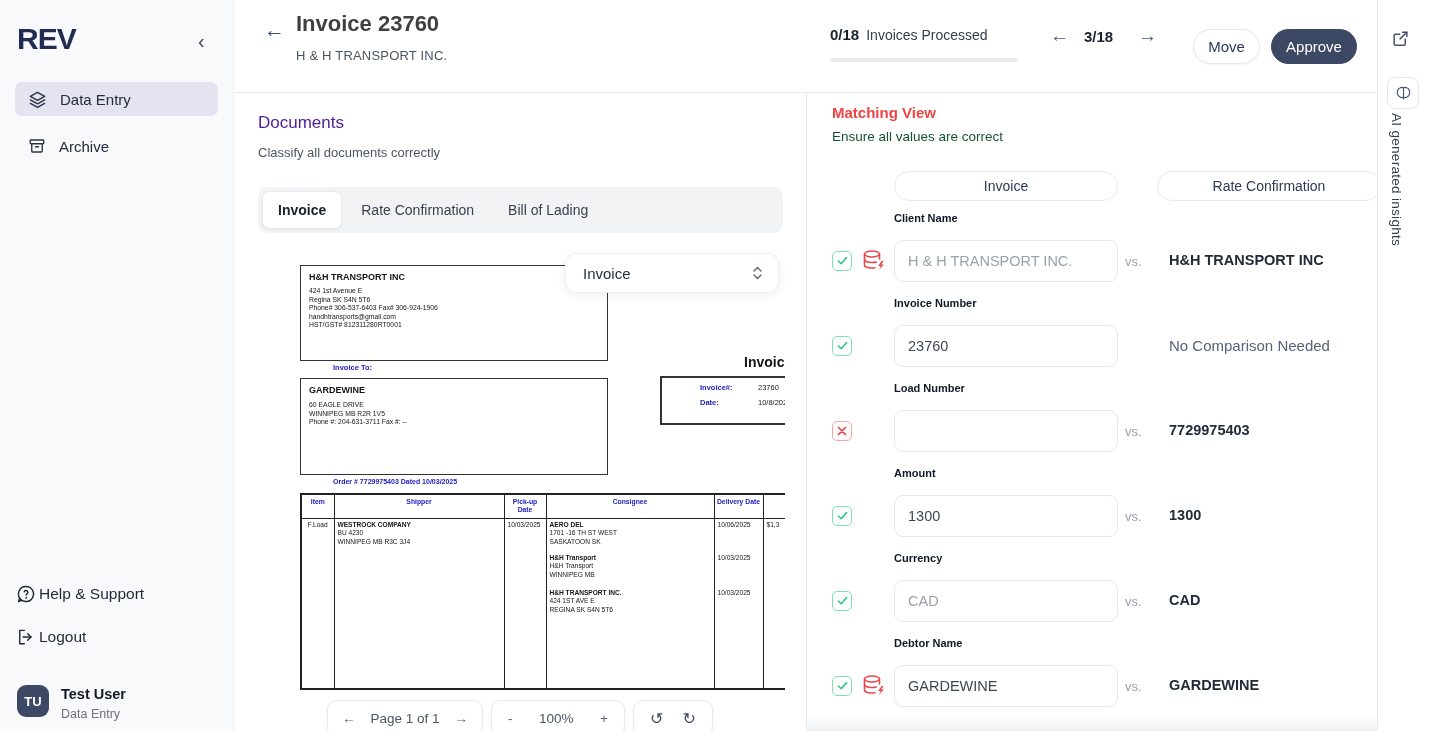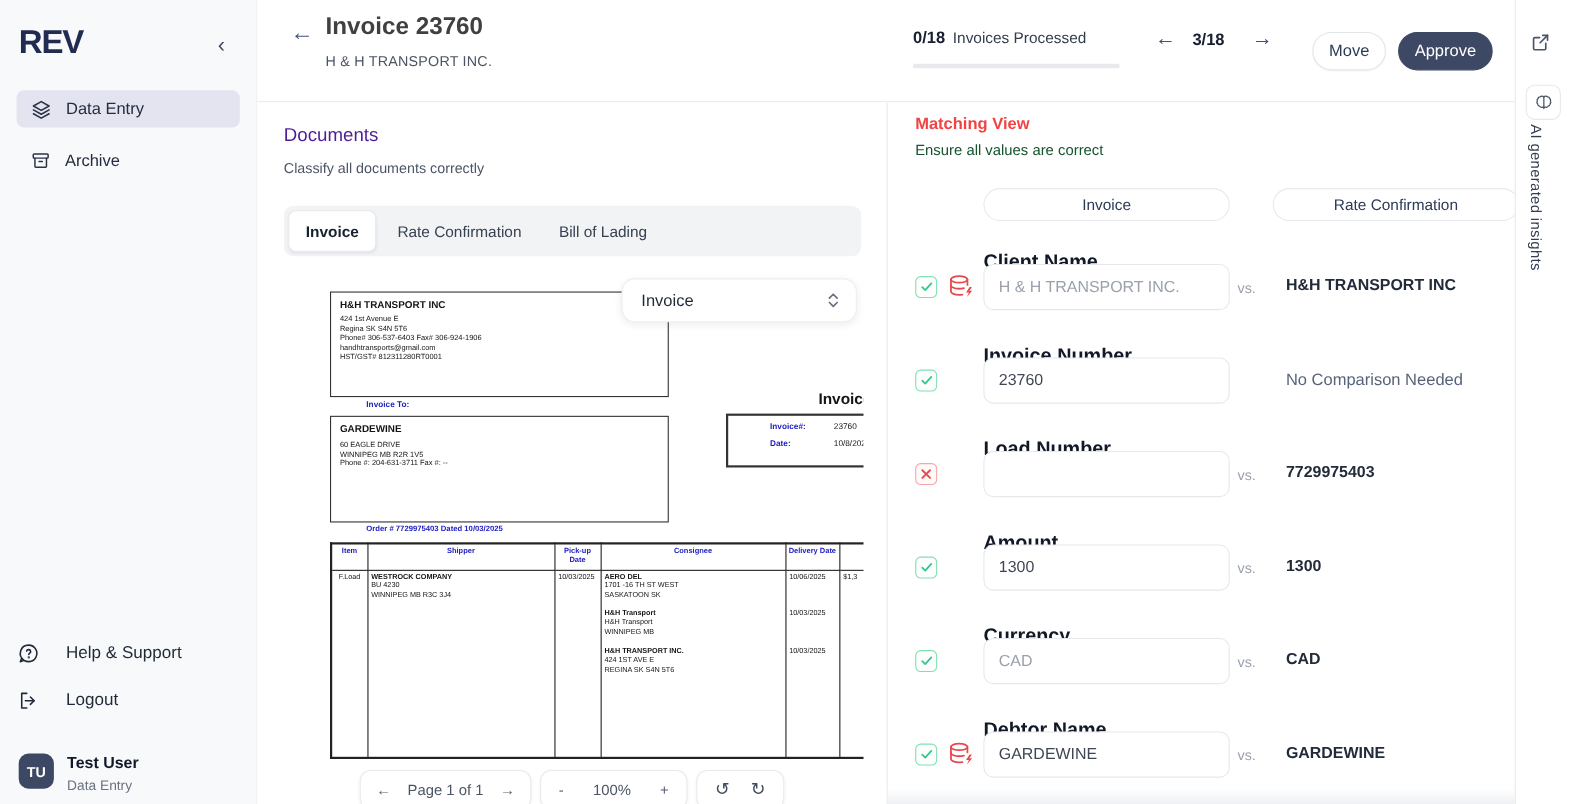--- a/index.html
+++ b/index.html
@@ -6,21 +6,21 @@
   html,body { width:1431px; height:731px; overflow:hidden; }
   body { position:relative; font-family:"Liberation Sans", sans-serif; background:#ffffff; color:#1a2333; }
   svg { display:block; }
 
   
   .sidebar { position:absolute; left:0; top:0; width:234px; height:731px; background:#f8f9fb; border-right:1px solid #eef0f2; }
   .logo { position:absolute; left:17px; top:22px; font-size:30px; font-weight:800; letter-spacing:-1px; color:#212c50; }
   .collapse { position:absolute; left:198px; top:30px; font-size:20px; color:#3f4a5c; cursor:pointer; }
   .nav-item { position:absolute; left:15px; width:203px; height:34px; border-radius:7px; display:flex; align-items:center; gap:13px; padding-left:13px; font-size:15px; color:#252c3d; cursor:pointer; }
   .nav-item.active { background:#e3e4f0; font-weight:500; }
-  .side-foot { position:absolute; left:16px; height:30px; display:flex; align-items:center; gap:24px; font-size:15.5px; color:#1f2937; cursor:pointer; }
+  .side-foot { position:absolute; left:16px; height:30px; display:flex; align-items:center; gap:3px; font-size:15.5px; color:#1f2937; cursor:pointer; }
   .avatar { position:absolute; left:17px; top:685px; width:32px; height:32px; border-radius:9px; background:#3d4865; color:#fff; font-size:13px; font-weight:700; display:flex; align-items:center; justify-content:center; }
   .user-name { position:absolute; left:61px; top:686px; font-size:14.5px; font-weight:600; color:#111827; }
   .user-role { position:absolute; left:61px; top:707px; font-size:12.5px; color:#6b7280; }
 
   
   .topbar { position:absolute; left:234px; top:0; width:1143px; height:93px; background:#fff; border-bottom:1px solid #e7e9ec; }
   .back { position:absolute; left:30px; top:18px; font-size:21px; color:#42527a; cursor:pointer; }
   .page-title { position:absolute; left:62px; top:11px; font-size:22px; font-weight:600; color:#404040; }
   .page-sub { position:absolute; left:62px; top:48px; font-size:13px; color:#4b5563; letter-spacing:.2px; }
   .processed { position:absolute; left:596px; top:26px; font-size:14px; color:#333d4d; }
@@ -81,21 +81,21 @@
   .pill span { cursor:pointer; }
 
   
   .right-pane { position:absolute; left:806px; top:93px; width:571px; height:638px; background:#fff; border-left:1px solid #e7e9ec; overflow:hidden; }
   .mv-title { position:absolute; left:25px; top:11px; font-size:15px; font-weight:700; color:#ef4444; }
   .mv-sub { position:absolute; left:25px; top:36px; font-size:13.5px; color:#14532d; }
   .colpill { position:absolute; top:78px; width:224px; height:30px; background:#fff; border:1px solid #e7e9ec; border-radius:15px; display:flex; align-items:center; justify-content:center; font-size:14px; color:#2b3a55; font-weight:500; cursor:pointer; }
   .colpill.c1 { left:87px; }
   .colpill.c2 { left:350px; }
   .fgroup { position:absolute; left:25px; width:546px; height:78px; }
-  .flabel { position:absolute; left:62px; top:16px; font-size:18px; font-weight:600; color:#111827; }
+  .flabel { position:absolute; left:62px; top:0; font-size:11px; font-weight:600; color:#111827; }
   .frow { position:absolute; left:0; top:28px; width:546px; height:42px; }
   .cb { position:absolute; left:0; top:11px; width:20px; height:20px; border-radius:5px; background:#fdfefd; display:flex; align-items:center; justify-content:center; cursor:pointer; }
   .cb-green { border:1.5px solid #7ee2b0; }
   .cb-red { border:1.5px solid #f3a8a8; background:#fffafa; }
   .dbic { position:absolute; left:29px; top:8px; }
   .mv-input { position:absolute; left:62px; top:0; width:224px; height:42px; border:1px solid #e6e8ec; border-radius:9px; padding:0 13px; font-size:14.5px; color:#3f4654; font-family:inherit; background:#fff; outline:none; }
   .mv-input::placeholder { color:#9aa1ac; opacity:1; }
   .vs { position:absolute; left:293px; top:14px; font-size:13px; color:#9aa1ac; }
   .comp { position:absolute; left:337px; top:12px; font-size:14.5px; font-weight:600; color:#222b3a; white-space:nowrap; }
   .comp.muted { font-weight:400; font-size:15px; color:#56637a; }

